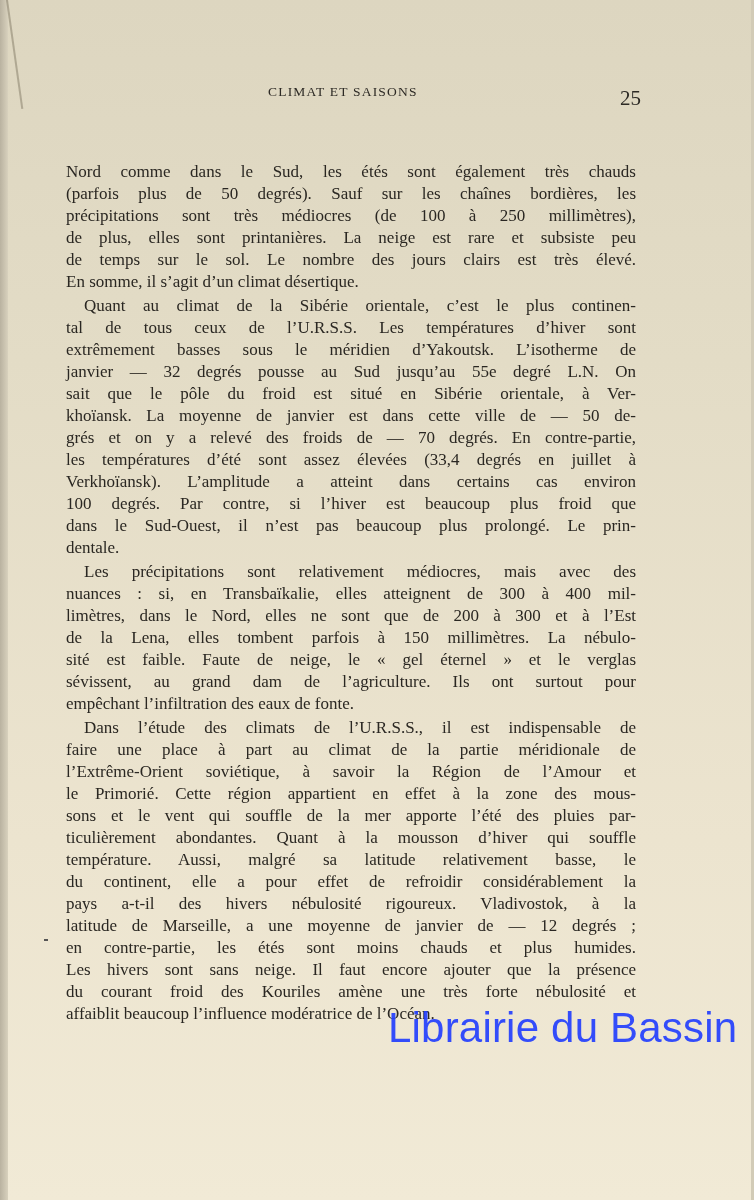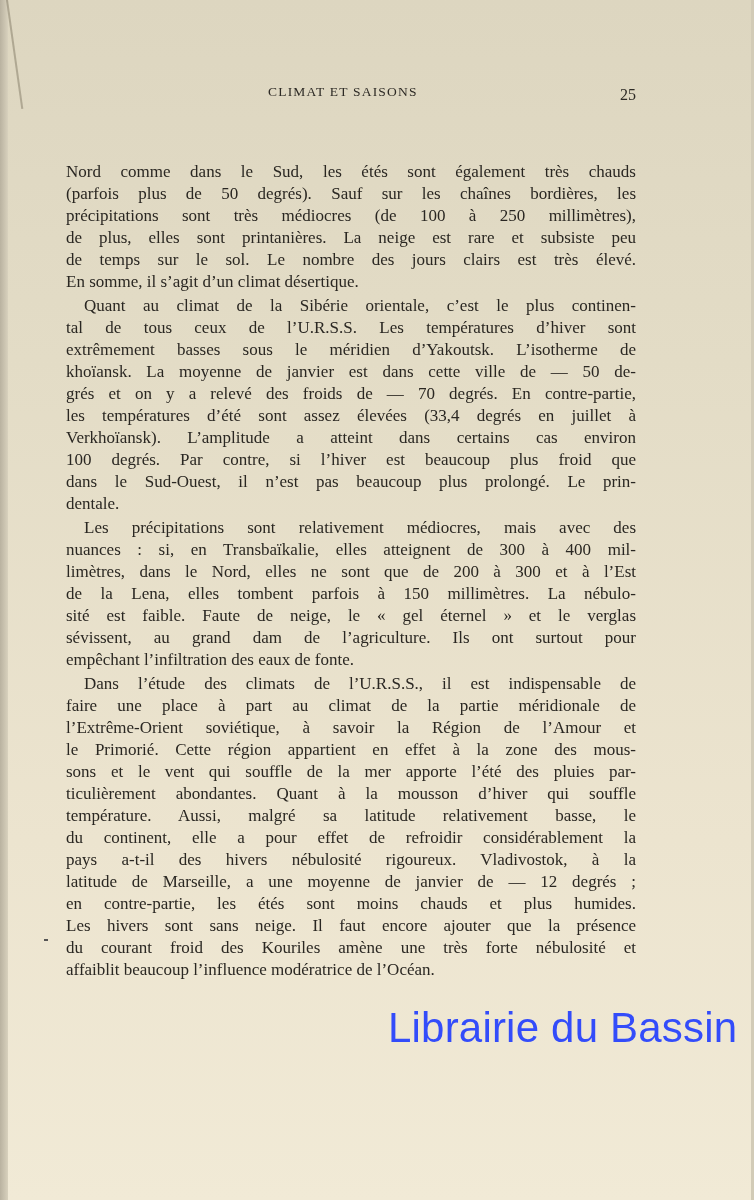--- a/index.html
+++ b/index.html
@@ -26,21 +26,21 @@
       background: #d2cbb7;
     }
     .running-head {
       position: absolute; top: 84px; left: 268px;
       font-family: "Liberation Serif", serif;
       font-size: 13.5px; letter-spacing: 1.2px; color: #2d2a25;
     }
     .page-number {
       position: absolute; top: 86px; left: 620px;
       font-family: "Liberation Serif", serif;
-      font-size: 16px; color: #2d2a25;
+      font-size: 21px; color: #2d2a25;
     }
     .text-block {
       position: absolute; top: 113px; left: 66px; width: 570px;
       font-family: Liberation Serif, serif;
       font-size: 17px; line-height: 22.0px; color: #2a2722; margin-top: 48px;
     }
     .line {
       display: block; white-space: nowrap;
       text-align: justify; text-align-last: justify;
     }
@@ -75,20 +75,22 @@
       <span class="line">(parfois plus de 50 degrés). Sauf sur les chaînes bordières, les</span>
       <span class="line">précipitations sont très médiocres (de 100 à 250 millimètres),</span>
       <span class="line">de plus, elles sont printanières. La neige est rare et subsiste peu</span>
       <span class="line">de temps sur le sol. Le nombre des jours clairs est très élevé.</span>
       <span class="line last">En somme, il s’agit d’un climat désertique.</span>
     </div>
     <div>
       <span class="line indent para-gap">Quant au climat de la Sibérie orientale, c’est le plus continen-</span>
       <span class="line">tal de tous ceux de l’U.R.S.S. Les températures d’hiver sont</span>
       <span class="line">extrêmement basses sous le méridien d’Yakoutsk. L’isotherme de</span>
+      <span class="line">janvier — 32 degrés pousse au Sud jusqu’au 55e degré L.N. On</span>
+      <span class="line">sait que le pôle du froid est situé en Sibérie orientale, à Ver-</span>
       <span class="line">khoïansk. La moyenne de janvier est dans cette ville de — 50 de-</span>
       <span class="line">grés et on y a relevé des froids de — 70 degrés. En contre-partie,</span>
       <span class="line">les températures d’été sont assez élevées (33,4 degrés en juillet à</span>
       <span class="line">Verkhoïansk). L’amplitude a atteint dans certains cas environ</span>
       <span class="line">100 degrés. Par contre, si l’hiver est beaucoup plus froid que</span>
       <span class="line">dans le Sud-Ouest, il n’est pas beaucoup plus prolongé. Le prin-</span>
       <span class="line last">dentale.</span>
     </div>
     <div>
       <span class="line indent para-gap">Les précipitations sont relativement médiocres, mais avec des</span>

